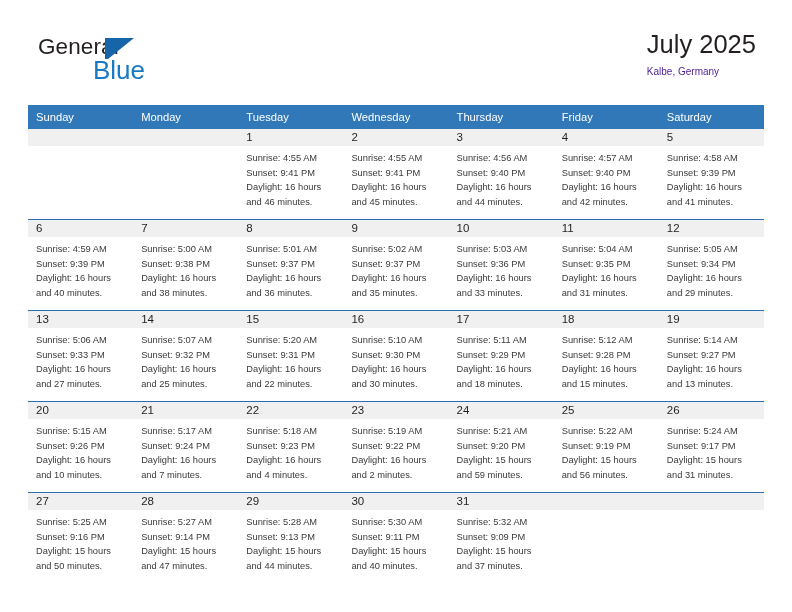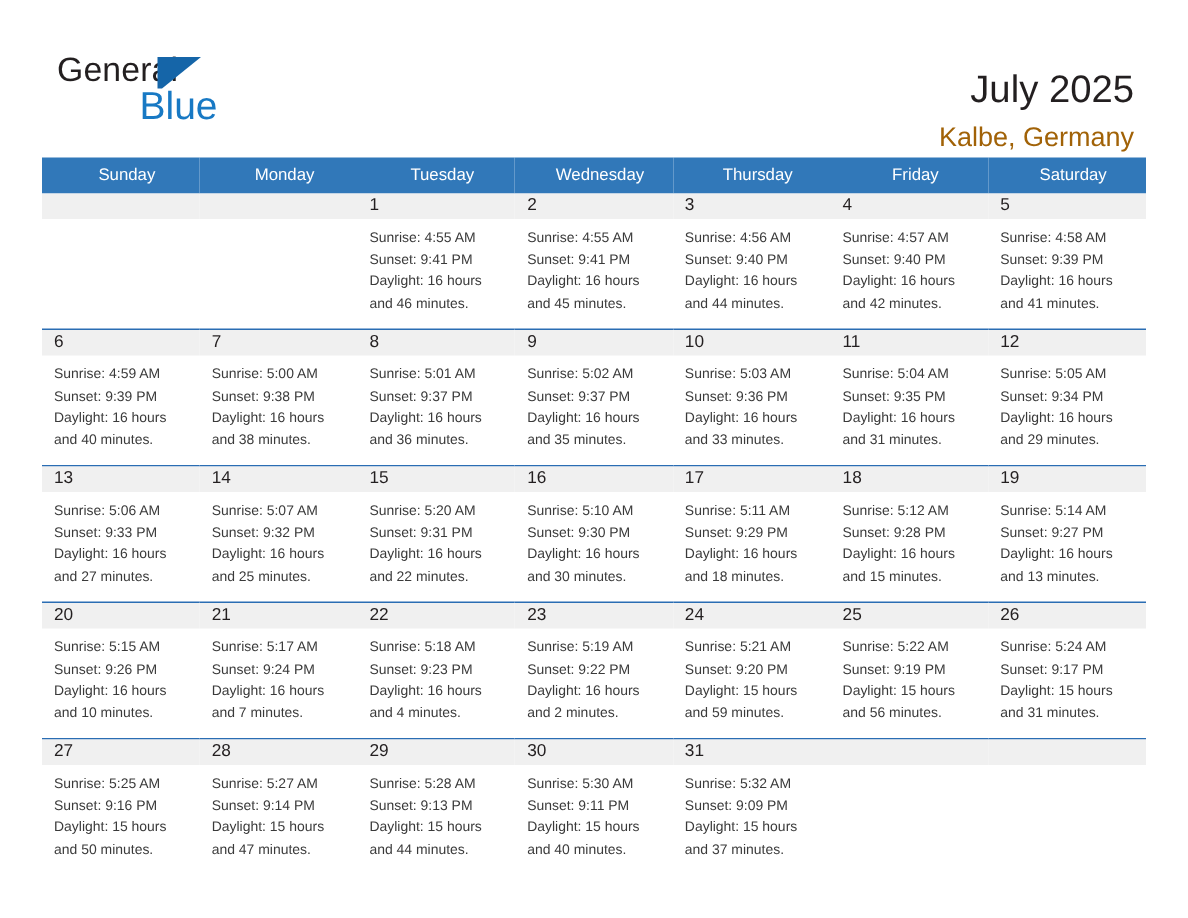--- a/index.html
+++ b/index.html
@@ -76,53 +76,53 @@
     top: 0;
     width: 0;
     height: 0;
     border-left: 26px solid #1565a8;
     border-bottom: 21px solid transparent;
   }
 
   .title-block {
     position: absolute;
     right: 36px;
-    top: 46px;
-    text-align: right;
+    top: 30px;
+    text-align: left;
     margin-left: 40px;
   }
   .cal-title {
     font-size: 25.5px;
     color: #231f20;
     line-height: 1.1;
     white-space: nowrap;
   }
   .cal-subtitle {
     margin-top: 8px;
-    font-size: 18px;
-    color: #a16207;
+    font-size: 10px;
+    color: #4c1d95;
     line-height: 1.1;
     white-space: nowrap;
   }
 
   
   .cal {
     position: absolute;
     left: 28px;
     top: 105px;
     width: 736px;
     border-collapse: collapse;
     table-layout: fixed;
   }
   .cal th {
     background: #3178b9;
     color: #ffffff;
     font-size: 11.2px;
     font-weight: normal;
-    text-align: center;
+    text-align: left;
     padding: 6px 0 6px 8px;
     height: 10px;
     line-height: 1.1;
     border: none;
   }
   .cal td {
     vertical-align: top;
     padding: 0;
     border: none;
     width: 105.14px;

